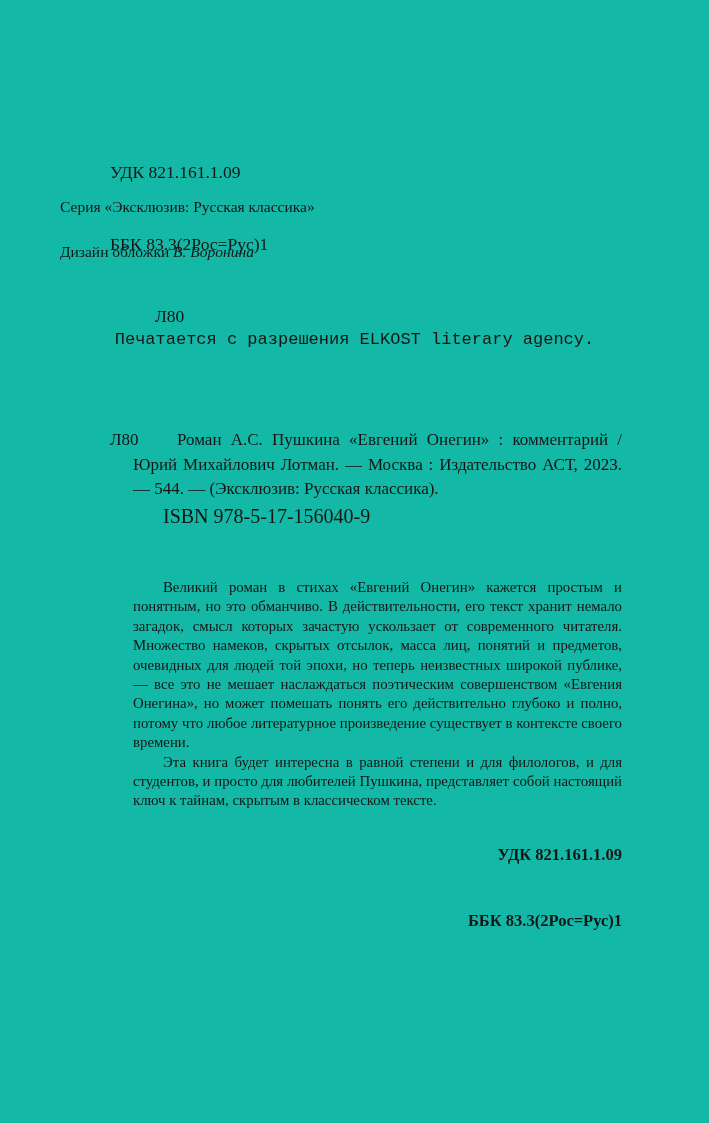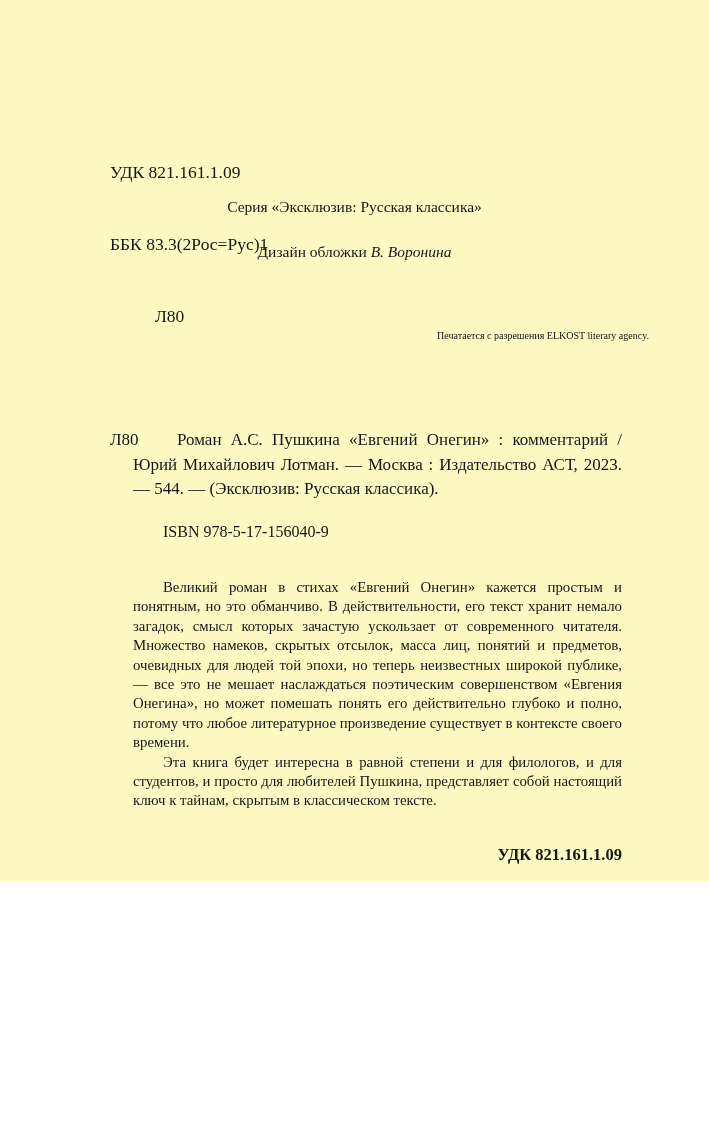--- a/index.html
+++ b/index.html
@@ -3,22 +3,22 @@
 <meta charset="utf-8">
 <style>
   html, body {
     margin: 0;
     padding: 0;
     background: #ffffff;
   }
   .page {
     position: relative;
     width: 709px;
-    height: 881px;
-    background: #fef9c3;
+    height: 1123px;
+    background: #14b8a6;
     margin: 0 auto;
     overflow: hidden;
     font-family: "Liberation Serif", "DejaVu Serif", serif;
     color: #161616;
     -webkit-font-smoothing: antialiased;
   }
 
   
   .codes {
     position: absolute;
@@ -31,39 +31,39 @@
   .codes .indent-line {
     padding-left: 45px;
   }
 
   
   .credits {
     position: absolute;
     left: 60px;
     top: 198px;
     width: 589px;
-    text-align: center;
     font-size: 15.5px;
   }
   .credits .credit-line {
     margin-bottom: 27px;
   }
   .credits .credit-line:last-child {
     margin-bottom: 0;
   }
   .credits em {
     font-style: italic;
   }
   .permission {
     position: absolute;
     left: 60px;
     top: 330px;
     width: 589px;
-    text-align: right;
-    font-size: 10px;
+    text-align: center;
+    font-size: 17px;
+    font-family: Liberation Mono, monospace;
   }
 
   
   .cip {
     position: absolute;
     left: 110px;
     top: 428px;
     width: 512px;
     font-size: 17px;
     line-height: 24.5px;
@@ -83,22 +83,22 @@
     left: 0;
     top: 0;
     font-weight: normal;
   }
   .cip-body .lead {
     padding-left: 44px;
   }
   .cip-isbn {
     padding-left: 23px;
     text-indent: 30px;
-    font-size: 16px;
-    margin-top: 18px;
+    font-size: 20px;
+    margin-top: 2px;
   }
 
   
   .annotation {
     position: absolute;
     left: 133px;
     top: 578px;
     width: 489px;
     font-size: 14.8px;
     line-height: 19.4px;

